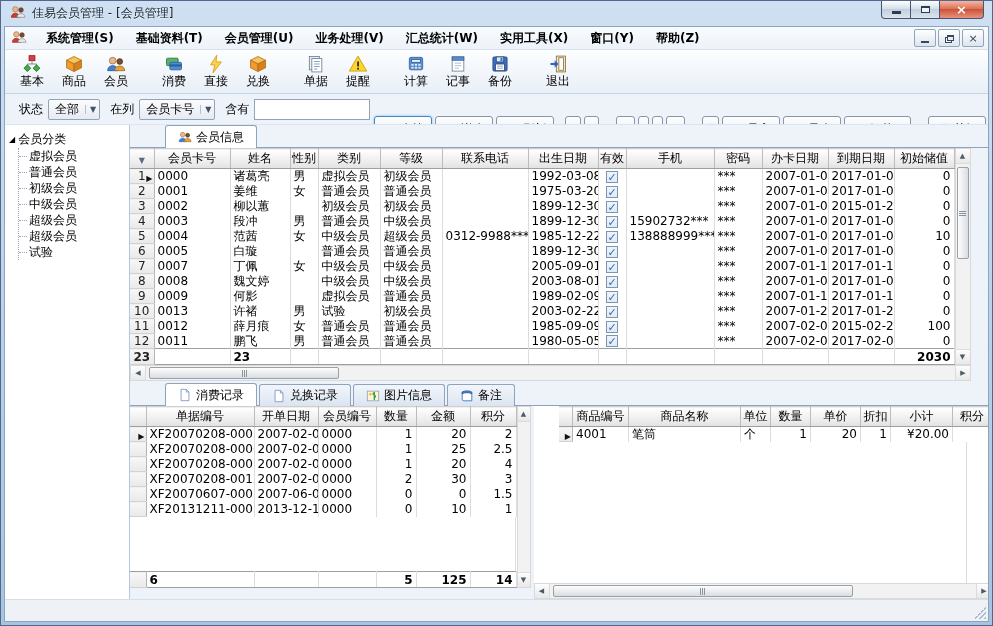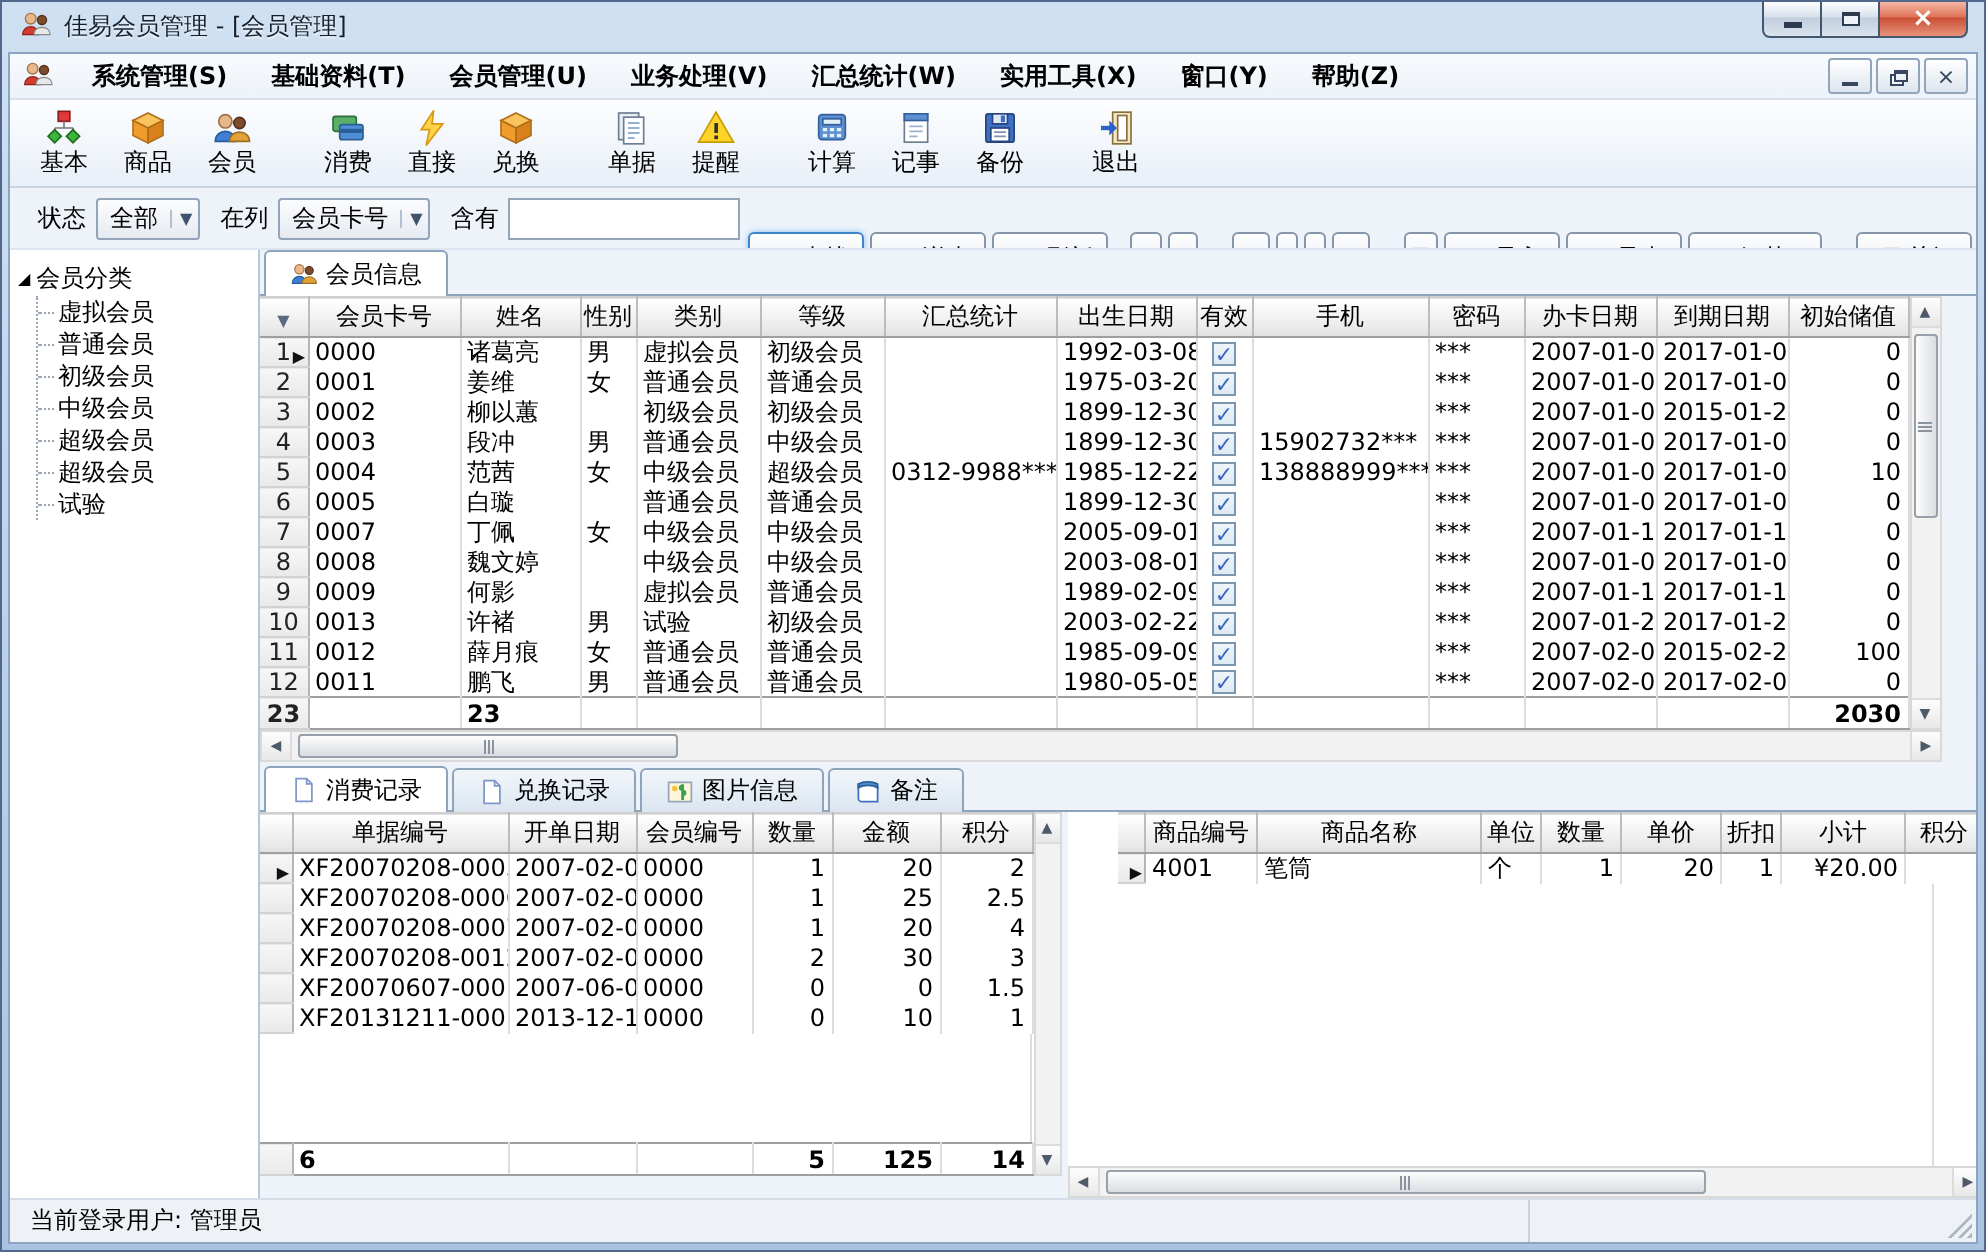--- a/index.html
+++ b/index.html
@@ -71,21 +71,21 @@
 .tree-item { display:flex; align-items:center; line-height:16px; }
 .tree-item::before { content:""; width:8px; border-top:1px dotted #9aa7b6; margin-right:2px; flex:0 0 auto; }
 .rightpanel { flex:1; display:flex; flex-direction:column; overflow:hidden; background:#eef3fa; }
 
 
 .tabstrip { display:flex; align-items:flex-end; padding-left:2px; position:relative; }
 .tabstrip.top { height:23px; }
 .tabstrip.bottom { height:25px; padding-top:3px;text-align:right; }
 .tab { height:22px; display:flex; align-items:center; gap:4px; padding:0 12px; border:1px solid #8ea4bd; border-bottom:none;
   border-radius:3px 3px 0 0; background:linear-gradient(#f2f6fb,#dbe5f0); margin-right:2px; position:relative; }
-.tab.active { background:#fff; z-index:2; height:23px; }
+.tab.active { background:#fff; z-index:2; height:23px;margin-left:33px; }
 .tab svg { width:14px; height:14px; }
 .tabline { position:absolute; left:0; right:0; bottom:0; height:1px; background:#8ea4bd; }
 
 
 .gridwrap { height:233px; display:flex; flex-direction:column; background:#eef3fa; }
 .gridrow { display:flex; height:217px; }
 table.grid { border-collapse:collapse; table-layout:fixed; background:#fff; }
 table.grid th { height:20px; font-weight:normal; background:linear-gradient(#ffffff,#e9e9e9 80%,#e0e0e0);
   border-right:1px solid #bcbcbc; border-bottom:1px solid #9f9f9f; border-top:1px solid #cfcfcf; overflow:hidden; white-space:nowrap; }
 table.grid td { height:15px; line-height:14px; padding:0 3px; border-right:1px solid #dcdcdc; overflow:hidden; white-space:nowrap; }
@@ -490,21 +490,21 @@
                     <col style="width: 60px;">
                   </colgroup>
                   <thead>
                     <tr>
                       <th><span class="hdr-caret">▼</span></th>
                       <th>会员卡号</th>
                       <th>姓名</th>
                       <th>性别</th>
                       <th>类别</th>
                       <th>等级</th>
-                      <th>汇总统计</th>
+                      <th>联系电话</th>
                       <th>出生日期</th>
                       <th>有效</th>
                       <th>手机</th>
                       <th>密码</th>
                       <th>办卡日期</th>
                       <th>到期日期</th>
                       <th>初始储值</th>
                     </tr>
                   </thead>
                   <tbody>
@@ -949,20 +949,17 @@
                 <div class="sarr">▲</div>
                 <div class="sarr bot">▼</div>
               </div>
             </div>
           </div>
         </div>
       </div>
     </div>
 
     <div class="statusbar">
-      <div class="sb-left">
-          <span>当前登录用户: 管理员</span>
-        </div>
       <div class="sb-grip"></div>
     </div>
 
   </div>
 </div>
 
 </body></html>

